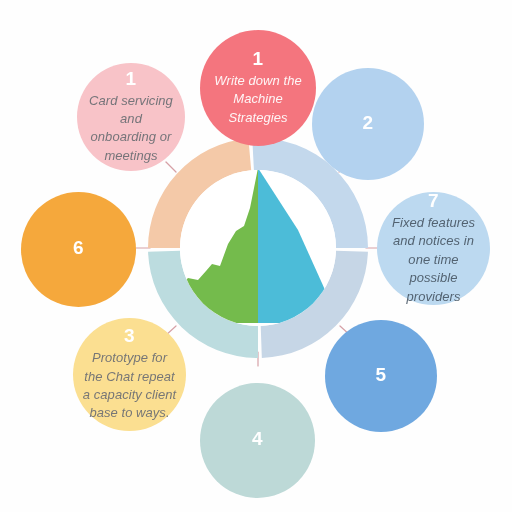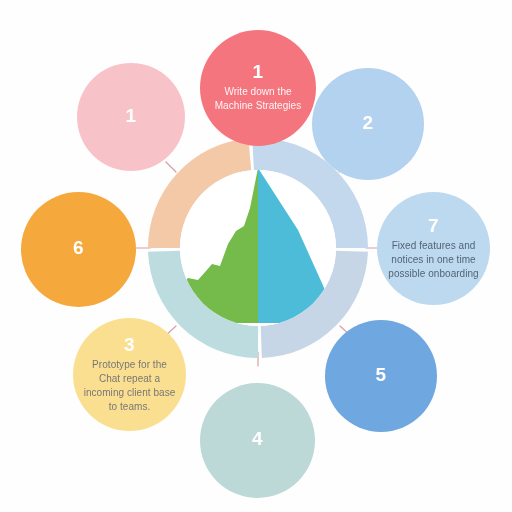--- a/index.html
+++ b/index.html
@@ -60,26 +60,27 @@
     padding: 4px 9px;
   }
   .bubble .num {
     font-size: 19px;
     font-weight: bold;
     line-height: 1.05;
     margin-bottom: 3px;
     letter-spacing: 0.3px;
   }
   .bubble .desc {
-    font-size: 10px;
+    font-size: 13px;
     line-height: 1.42;
     letter-spacing: 0.05px;
     
     filter: blur(0.45px);
     opacity: 0.93;
+    font-style: italic;
   }
 
   
   .bubble.on-dark .num,
   .bubble.on-dark .desc { color: #ffffff; }
 
   
   .bubble.on-light .num { color: #ffffff; }
   .bubble.on-light .desc { color: #6d6f74; }
 
@@ -131,36 +132,37 @@
     </svg>
   </div>
 
   <div id="bubble-layer">
       <div class="bubble on-dark" style="left: 200px; top: 30px; width: 116px; height: 116px; background: rgb(244, 117, 126);">
         <div class="num">1</div>
         <div class="desc">Write down the Machine Strategies</div>
       </div>
       <div class="bubble on-light" style="left: 77px; top: 63px; width: 108px; height: 108px; background: rgb(248, 195, 200);">
         <div class="num">1</div>
+        <div class="desc">Card servicing and onboarding or meetings</div>
       </div>
       <div class="bubble slate" style="left: 312px; top: 68px; width: 112px; height: 112px; background: rgb(179, 210, 239);">
         <div class="num">2</div>
       </div>
       <div class="bubble slate" style="left: 377px; top: 192px; width: 113px; height: 113px; background: rgb(188, 217, 240);">
         <div class="num">7</div>
-        <div class="desc">Fixed features and notices in one time possible onboarding</div>
+        <div class="desc">Fixed features and notices in one time possible providers</div>
       </div>
       <div class="bubble on-dark" style="left: 325px; top: 320px; width: 112px; height: 112px; background: rgb(111, 168, 224);">
         <div class="num">5</div>
       </div>
       <div class="bubble slate" style="left: 200px; top: 383px; width: 115px; height: 115px; background: rgb(189, 217, 215);">
         <div class="num">4</div>
       </div>
       <div class="bubble on-light" style="left: 73px; top: 318px; width: 113px; height: 113px; background: rgb(251, 223, 145);">
         <div class="num">3</div>
-        <div class="desc">Prototype for the Chat repeat a incoming client base to teams.</div>
+        <div class="desc">Prototype for the Chat repeat a capacity client base to ways.</div>
       </div>
       <div class="bubble on-dark" style="left: 21px; top: 192px; width: 115px; height: 115px; background: rgb(245, 168, 60);">
         <div class="num">6</div>
       </div>
     </div>
 
 </div>
 
 </body></html>

